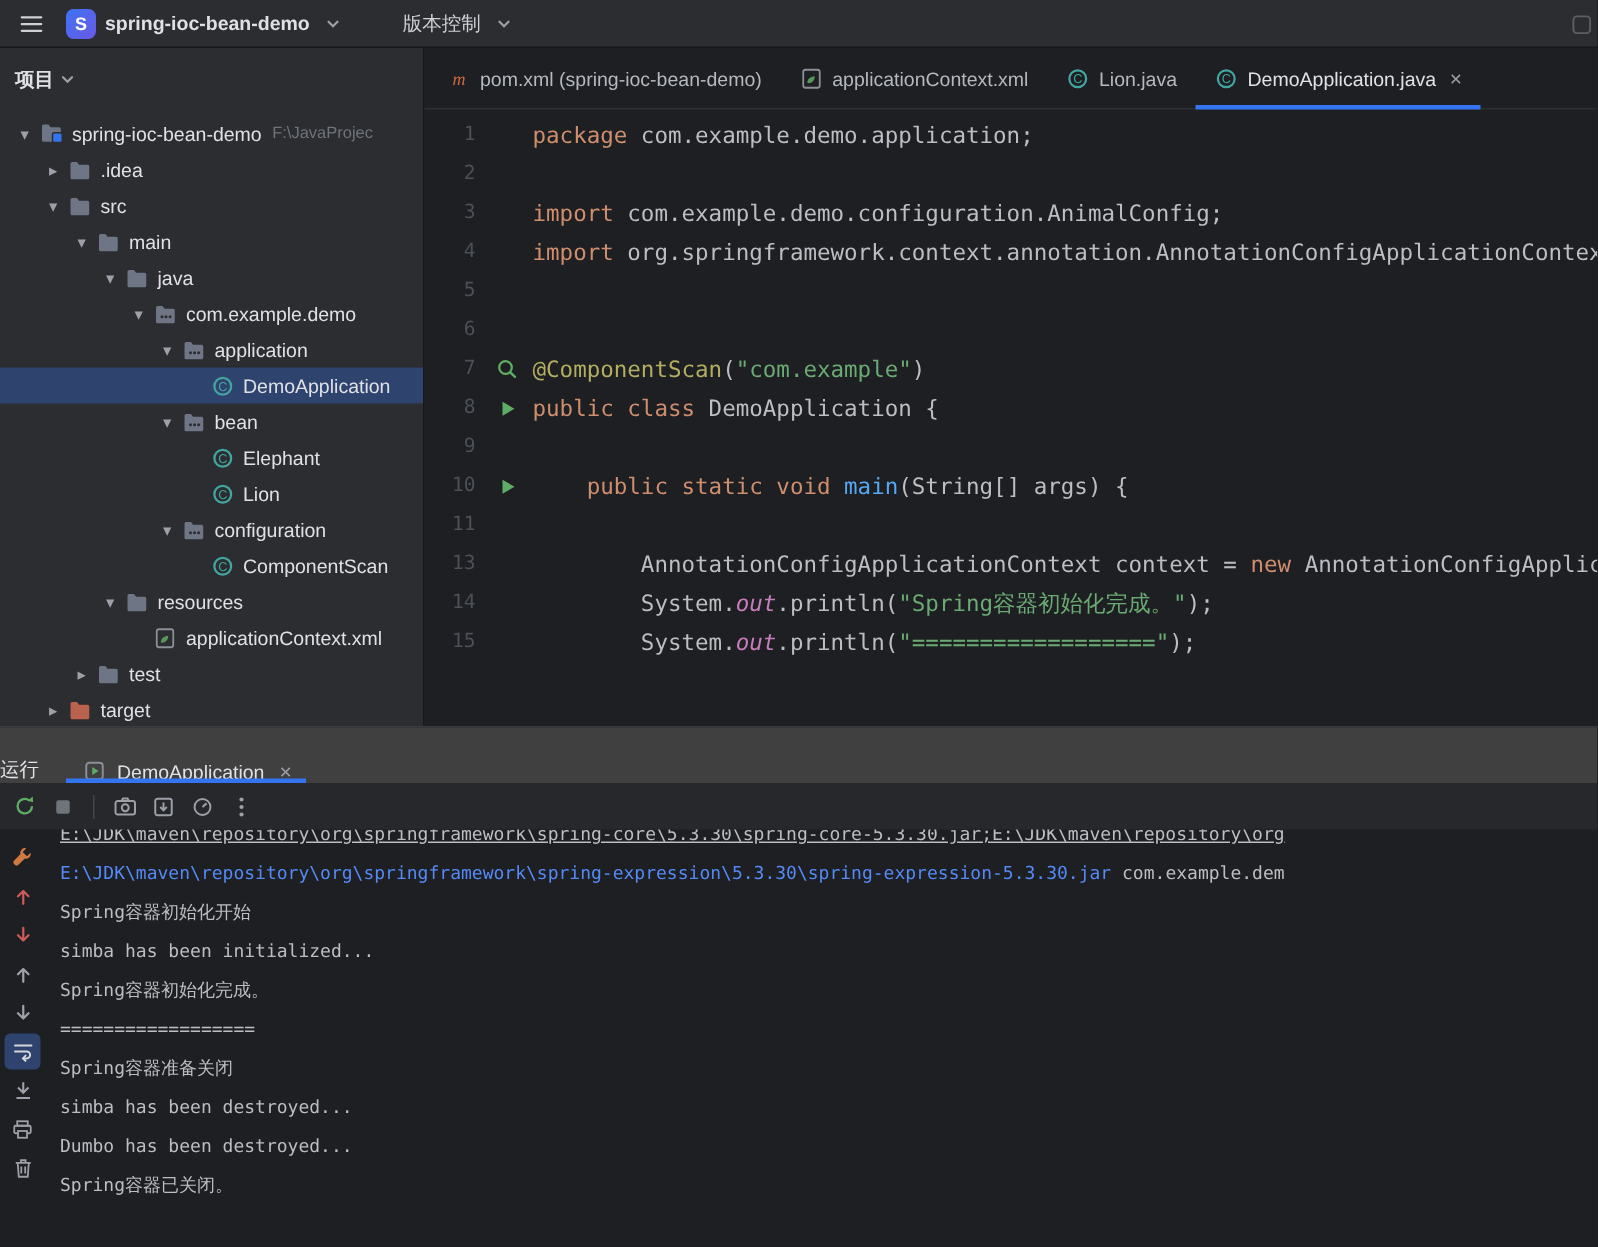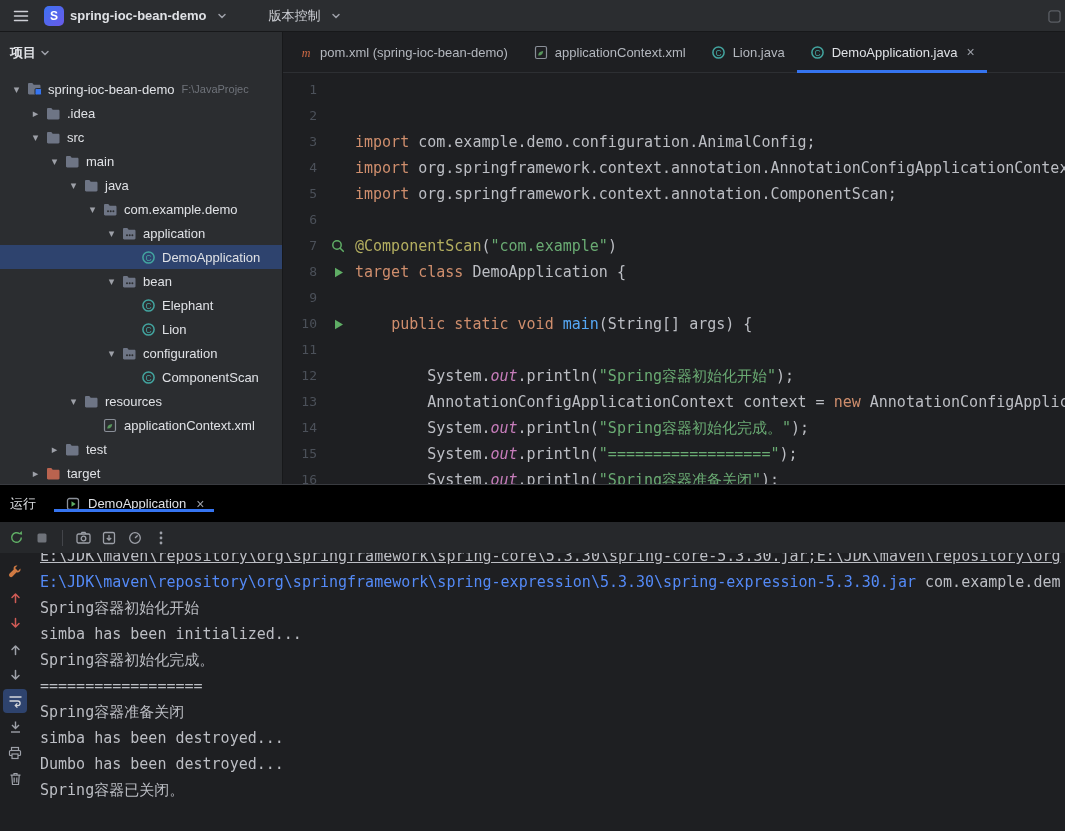--- a/index.html
+++ b/index.html
@@ -32,31 +32,31 @@
 .tab.active::after{content:"";position:absolute;left:0;right:0;bottom:-1px;height:3px;background:#3574f0}
 .closex{color:#9da0a8;margin-left:4px;font-size:14px}
 .code-area{flex:1;overflow:hidden;padding-top:4px;font-family:"DejaVu Sans Mono","Liberation Mono",monospace;font-size:15px}
 .code-line{display:flex;height:26px;line-height:26px;white-space:pre}
 .lnum{width:46px;flex:none;text-align:right;padding-right:12px;color:#4b5059;font-size:13px}
 .gut{width:26px;flex:none;display:flex;align-items:center}
 .ctext{color:#bcbec4;overflow:hidden}
 .kw{color:#cf8e6d}.str{color:#6aab73}.ann{color:#b3ae60}.fld{color:#c77dbb;font-style:italic}.mth{color:#56a8f5}.pl{color:#bcbec4}
 
 .run-panel{height:347px;background:#1e1f22;border-top:1px solid #393b40;display:flex;flex-direction:column}
-.run-header{height:37px;flex:none;display:flex;align-items:center;padding-left:10px;background:#000000}
+.run-header{height:37px;flex:none;display:flex;align-items:flex-end;background:#404040}
 .run-title{display:flex;align-items:center;color:#dfe1e5;font-size:13px;margin-right:18px}
 .run-tab{display:flex;align-items:center;gap:6px;padding:0 10px;color:#dfe1e5;font-size:13px;position:relative}
 .run-tab::after{content:"";position:absolute;left:0;right:0;bottom:0;height:3px;background:#3574f0}
 .run-toolbar{height:31px;flex:none;display:flex;align-items:center;padding-left:4px;gap:2px;background:#26282b}
 .tbtn{width:24px;height:24px;display:flex;align-items:center;justify-content:center;border-radius:4px;flex:none}
 .tbtn.active{background:#2e436e}
 .tdiv{width:1px;height:16px;background:#43454a;margin:0 6px}
 .run-body{flex:1;display:flex;min-height:0}
 .run-side{width:30px;flex:none;display:flex;flex-direction:column;align-items:center;gap:2px;padding-top:6px}
-.console{flex:1;min-width:0;overflow:hidden;font-family:"DejaVu Sans Mono","Liberation Mono",monospace;font-size:15px;padding-left:10px}
+.console{flex:1;min-width:0;overflow:hidden;font-family:"DejaVu Sans Mono","Liberation Mono",monospace;font-size:12px;padding-left:10px}
 .console-line{height:26px;line-height:26px;white-space:pre;color:#bcbec4}
 .console-line.clip-top{margin-top:-10px}
 .link{color:#548af7;}
 .dimlink{color:#bcbec4;text-decoration:underline}
 </style>
 </head>
 <body>
 
 <div class="titlebar">
   <span class="tb-btn">
@@ -321,43 +321,41 @@
             <svg width="15" height="15" viewBox="0 0 15 15">
               <circle cx="7.5" cy="7.5" r="5.6" fill="none" stroke="#43a5a0" stroke-width="1.5"></circle>
               <text x="7.5" y="10.6" text-anchor="middle" font-size="8.5" font-family="sans-serif" fill="#43a5a0">C</text>
             </svg>
           </span>
           <span>DemoApplication.java</span>
           <span class="closex">×</span>
         </div>
       </div>
     <div id="code" class="code-area">
-        <div class="code-line"><span class="lnum">1</span><span class="gut"></span></div>
+        <div class="code-line"><span class="lnum">1</span><span class="gut"></span><span class="ctext"><span class="kw">package</span><span class="pl"> com.example.demo.application;</span></span></div>
         <div class="code-line"><span class="lnum">2</span><span class="gut"></span><span class="ctext"></span></div>
         <div class="code-line"><span class="lnum">3</span><span class="gut"></span><span class="ctext"><span class="kw">import</span><span class="pl"> com.example.demo.configuration.AnimalConfig;</span></span></div>
         <div class="code-line"><span class="lnum">4</span><span class="gut"></span><span class="ctext"><span class="kw">import</span><span class="pl"> org.springframework.context.annotation.AnnotationConfigApplicationContext;</span></span></div>
-        <div class="code-line"><span class="lnum">5</span><span class="gut"></span><span class="ctext"><span class="kw">import</span><span class="pl"> org.springframework.context.annotation.ComponentScan;</span></span></div>
+        <div class="code-line"><span class="lnum">5</span><span class="gut"></span></div>
         <div class="code-line"><span class="lnum">6</span><span class="gut"></span><span class="ctext"></span></div>
         <div class="code-line"><span class="lnum">7</span><span class="gut"><span class="ic"><svg width="14" height="14" viewBox="0 0 14 14">
                 <circle cx="6" cy="6" r="4.2" fill="none" stroke="#5fad65" stroke-width="1.5"></circle>
                 <line x1="9.2" y1="9.2" x2="12.3" y2="12.3" stroke="#5fad65" stroke-width="1.6" stroke-linecap="round"></line>
               </svg></span></span><span class="ctext"><span class="ann">@ComponentScan</span><span class="pl">(</span><span class="str">"com.example"</span><span class="pl">)</span></span></div>
         <div class="code-line"><span class="lnum">8</span><span class="gut"><span class="ic"><svg width="13" height="13" viewBox="0 0 13 13">
                 <path d="M3 1.8l8 4.7-8 4.7z" fill="#5fad65"></path>
-              </svg></span></span><span class="ctext"><span class="kw">target class</span><span class="pl"> DemoApplication {</span></span></div>
+              </svg></span></span><span class="ctext"><span class="kw">public class</span><span class="pl"> DemoApplication {</span></span></div>
         <div class="code-line"><span class="lnum">9</span><span class="gut"></span><span class="ctext"></span></div>
         <div class="code-line"><span class="lnum">10</span><span class="gut"><span class="ic"><svg width="13" height="13" viewBox="0 0 13 13">
                 <path d="M3 1.8l8 4.7-8 4.7z" fill="#5fad65"></path>
               </svg></span></span><span class="ctext"><span class="pl">    </span><span class="kw">public static void</span><span class="pl"> </span><span class="mth">main</span><span class="pl">(String[] args) {</span></span></div>
         <div class="code-line"><span class="lnum">11</span><span class="gut"></span><span class="ctext"></span></div>
-        <div class="code-line"><span class="lnum">12</span><span class="gut"></span><span class="ctext"><span class="pl">        System.</span><span class="fld">out</span><span class="pl">.println(</span><span class="str">"Spring容器初始化开始"</span><span class="pl">);</span></span></div>
         <div class="code-line"><span class="lnum">13</span><span class="gut"></span><span class="ctext"><span class="pl">        AnnotationConfigApplicationContext context = </span><span class="kw">new</span><span class="pl"> AnnotationConfigApplicationContext(AnimalConfig.class);</span></span></div>
         <div class="code-line"><span class="lnum">14</span><span class="gut"></span><span class="ctext"><span class="pl">        System.</span><span class="fld">out</span><span class="pl">.println(</span><span class="str">"Spring容器初始化完成。"</span><span class="pl">);</span></span></div>
         <div class="code-line"><span class="lnum">15</span><span class="gut"></span><span class="ctext"><span class="pl">        System.</span><span class="fld">out</span><span class="pl">.println(</span><span class="str">"=================="</span><span class="pl">);</span></span></div>
-        <div class="code-line"><span class="lnum">16</span><span class="gut"></span><span class="ctext"><span class="pl">        System.</span><span class="fld">out</span><span class="pl">.println(</span><span class="str">"Spring容器准备关闭"</span><span class="pl">);</span></span></div>
       </div>
   </section>
 </div>
 
 <div class="run-panel">
   <div class="run-header">
     <span class="run-title">运行</span>
     <div class="run-tab">
       <span class="ic">
           <svg width="14" height="14" viewBox="0 0 14 14">

